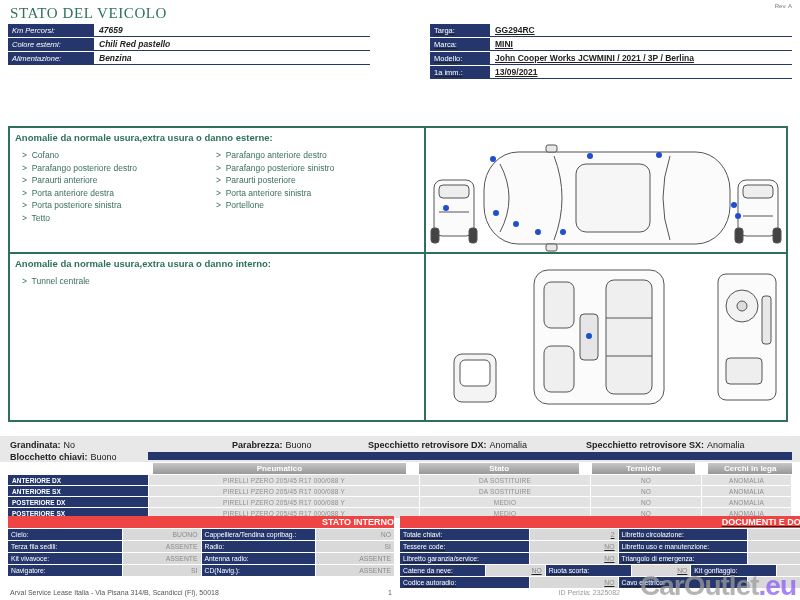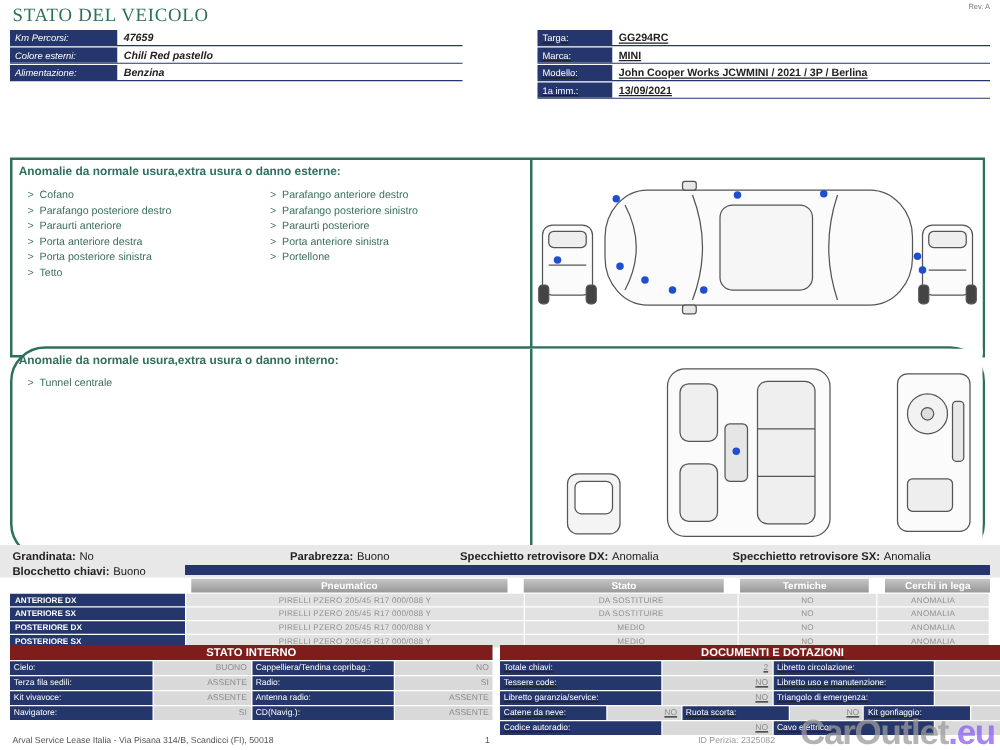--- a/index.html
+++ b/index.html
@@ -13,21 +13,21 @@
   .info-left{left:8px;top:24px;width:362px;font-style:italic;}
   .info-right{left:430px;top:24px;width:362px;text-decoration:underline;}
   .info-row{display:flex;align-items:stretch;border-bottom:1px solid #24366b;margin-bottom:1px;height:12px;}
   .info-lbl{background:#24366b;color:#fff;font-size:7.5px;display:flex;align-items:center;padding:0 4px;box-sizing:border-box;}
   .info-left .info-lbl{width:86px;}
   .info-right .info-lbl{width:60px;}
   .info-val{font-size:8.5px;font-weight:bold;display:flex;align-items:center;padding:0 5px;flex:1;background:#fff;white-space:nowrap;}
 
   .box{left:8px;width:780px;border:2px solid #2e705c;background:#fff;box-sizing:border-box;}
   .box-ext{top:98px;height:160px;margin-top:28px;}
-  .box-int{top:277px;height:170px;border-radius:28px;}
+  .box-int{top:252px;height:170px;}
   .box-title{color:#2e705c;font-weight:bold;font-size:9.5px;padding:4px 0 2px 5px;}
   .list-col{position:absolute;top:22px;}
   .lc1{left:12px;} .lc2{left:206px;}
   .item{font-size:8.5px;color:#3a6e5e;margin-bottom:2.5px;white-space:nowrap;}
   .item::before{content:">  ";white-space:pre;}
   .diagram{position:absolute;right:0;top:0;bottom:0;width:360px;border-left:2px solid #2e705c;background:#fff;}
 
   .strip{left:0;top:436px;width:800px;height:26px;background:#e8e8e8;}
   .cond{top:440px;font-size:9px;white-space:nowrap;}
   .cl{font-weight:bold;}
@@ -40,21 +40,21 @@
   .th{display:flex;align-items:center;justify-content:center;color:#fff;font-weight:bold;font-size:8px;background:linear-gradient(#c6c6c6,#989898);margin-left:13px;box-sizing:border-box;}
   .th0{width:140px;background:none;margin-left:0;}
   .w-tyre{width:270px;} .w-stato{width:170px;} .w-term{width:110px;} .w-cerchi{width:89px;}
   .trow{display:flex;height:10px;margin-top:1px;}
   .pos{width:140px;background:#24366b;color:#fff;font-size:6.5px;font-weight:bold;display:flex;align-items:center;padding-left:4px;box-sizing:border-box;}
   .tcell{display:flex;align-items:center;justify-content:center;font-size:6.5px;color:#8f8f8f;background:#e2e2e2;margin-left:1px;box-sizing:border-box;letter-spacing:.2px;}
 
   .btable{top:516px;}
   .btable-left{left:8px;width:386px;}
   .btable-right{left:400px;width:436px;text-decoration:underline;}
-  .bt-header{background:#7f1d1d;color:#fff;text-align:center;font-weight:bold;font-size:9px;height:12px;line-height:12px;}
+  .bt-header{background:#ef4444;color:#fff;text-align:right;font-weight:bold;font-size:9px;height:12px;line-height:12px;}
   .brow{display:flex;height:11px;margin-top:1px;gap:1px;}
   .pair{display:flex;flex:1;gap:1px;min-width:0;}
   .lbl{background:#24366b;color:#fff;font-size:6.8px;display:flex;align-items:center;padding:0 3px;flex:1.5;white-space:nowrap;overflow:hidden;}
   .val{background:#d9d9d9;color:#8a8a8a;font-size:6.8px;display:flex;align-items:center;justify-content:flex-end;padding:0 3px;flex:1;}
 
   .footer-left{left:10px;top:589px;font-size:7px;color:#555;}
   .footer-page{left:388px;top:589px;font-size:7px;color:#555;}
   .footer-right{right:180px;top:589px;font-size:7px;color:#999;}
   .watermark{right:4px;top:570px;font-size:28px;font-weight:bold;color:#9c9c9c;opacity:.75;letter-spacing:-1px;}
   .watermark .eu{color:#8b5cf6;}

